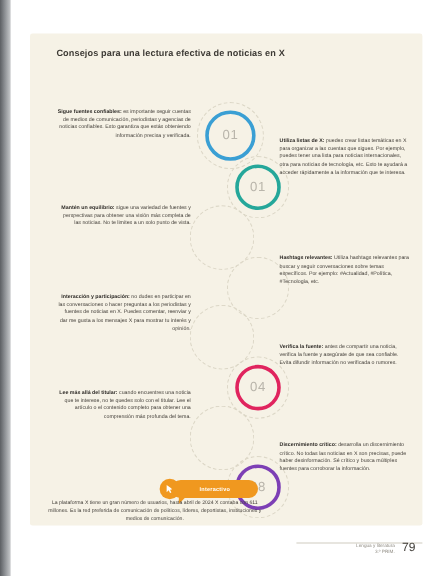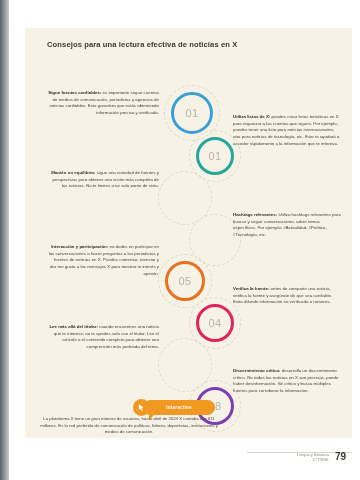--- a/index.html
+++ b/index.html
@@ -147,21 +147,21 @@
     width: 72px;
     text-align: right;
     font-size: 3.9px;
     line-height: 1.35;
     color: #8d8980;
   }
   .folio {
     position: absolute;
     left: 326px; top: 451px;
     font-size: 10px;
-    font-weight: bold;
+    font-weight: normal;
     color: #3d3a35;
   }
 </style>
 </head>
 <body>
 
 <div class="gutter"></div>
 
 <div class="page">
 
@@ -174,23 +174,20 @@
         <div class="ring" style="left: 146px; top: 64px; width: 42px; height: 42px; border: 3px solid rgb(58, 159, 212);">
           <span class="num">01</span>
         </div>
         <div class="ghost" style="left: 164px; top: 102px; width: 52px; height: 52px;"></div>
         <div class="ring" style="left: 171px; top: 109px; width: 38px; height: 38px; border: 3px solid rgb(37, 167, 154);">
           <span class="num">01</span>
         </div>
         <div class="ghost" style="left: 133px; top: 143px; width: 54px; height: 54px;"></div>
         <div class="ghost" style="left: 164px; top: 186px; width: 52px; height: 52px;"></div>
         <div class="ghost" style="left: 133px; top: 226px; width: 54px; height: 54px;"></div>
-        <div class="ring" style="left: 140px; top: 233px; width: 40px; height: 40px; border: 3px solid rgb(232, 112, 31);">
-          <span class="num">05</span>
-        </div>
         <div class="ghost" style="left: 164px; top: 269px; width: 52px; height: 52px;"></div>
         <div class="ring" style="left: 171px; top: 276px; width: 38px; height: 38px; border: 3px solid rgb(224, 36, 94);">
           <span class="num">04</span>
         </div>
         <div class="ghost" style="left: 133px; top: 310px; width: 54px; height: 54px;"></div>
         <div class="ghost" style="left: 164px; top: 352px; width: 52px; height: 52px;"></div>
         <div class="ring" style="left: 171px; top: 359px; width: 38px; height: 38px; border: 3px solid rgb(125, 63, 181);">
           <span class="num">08</span>
         </div>
       </div>

